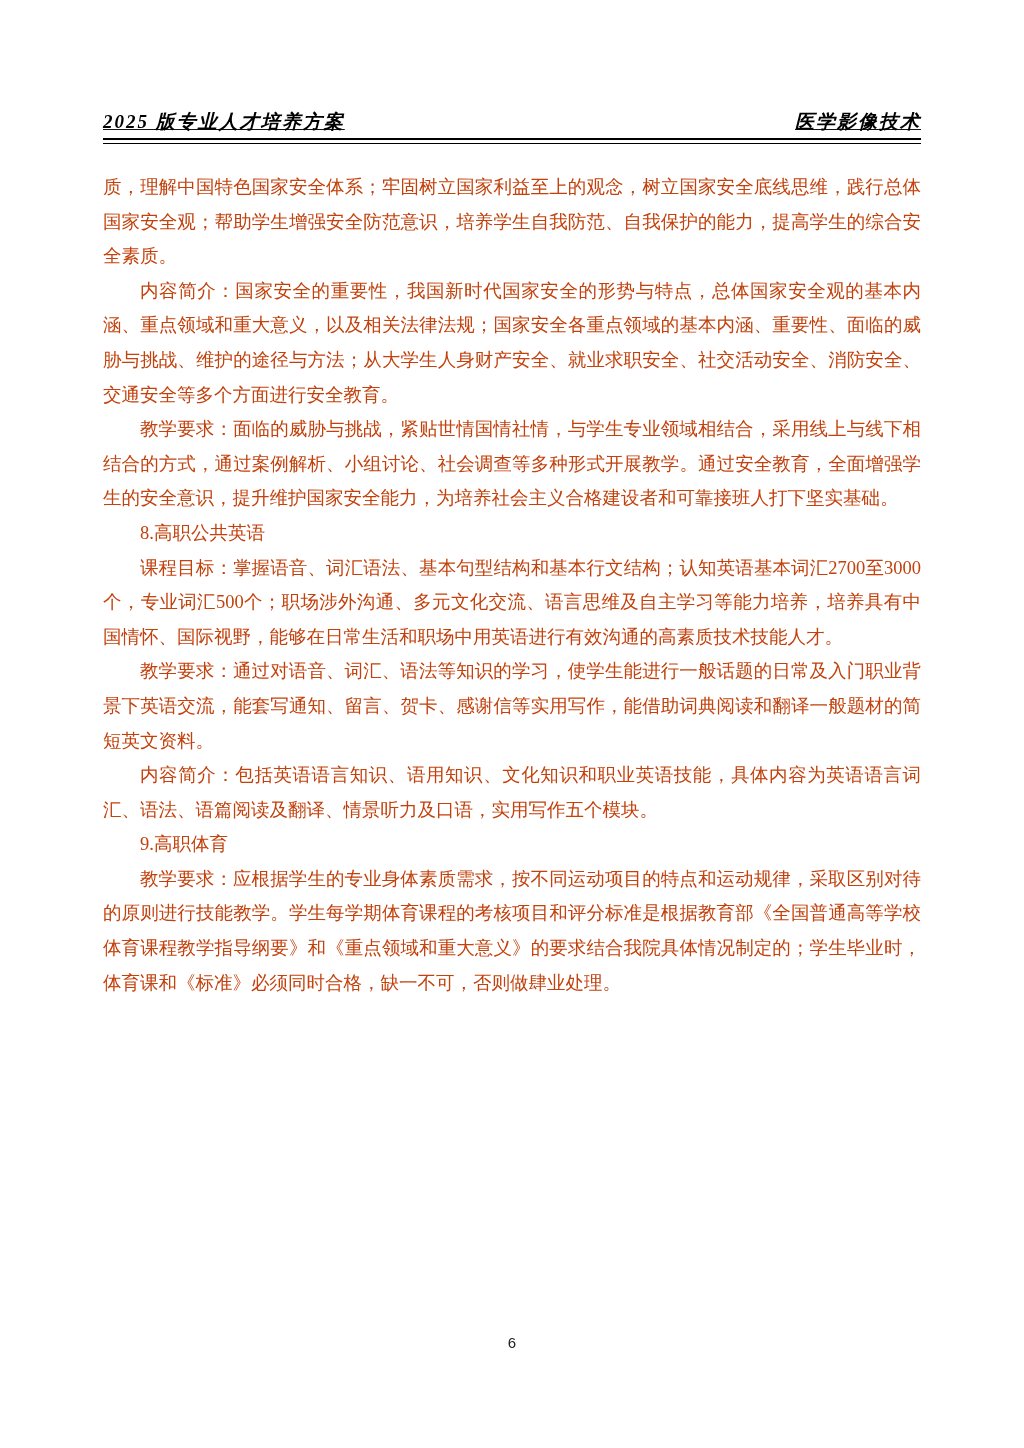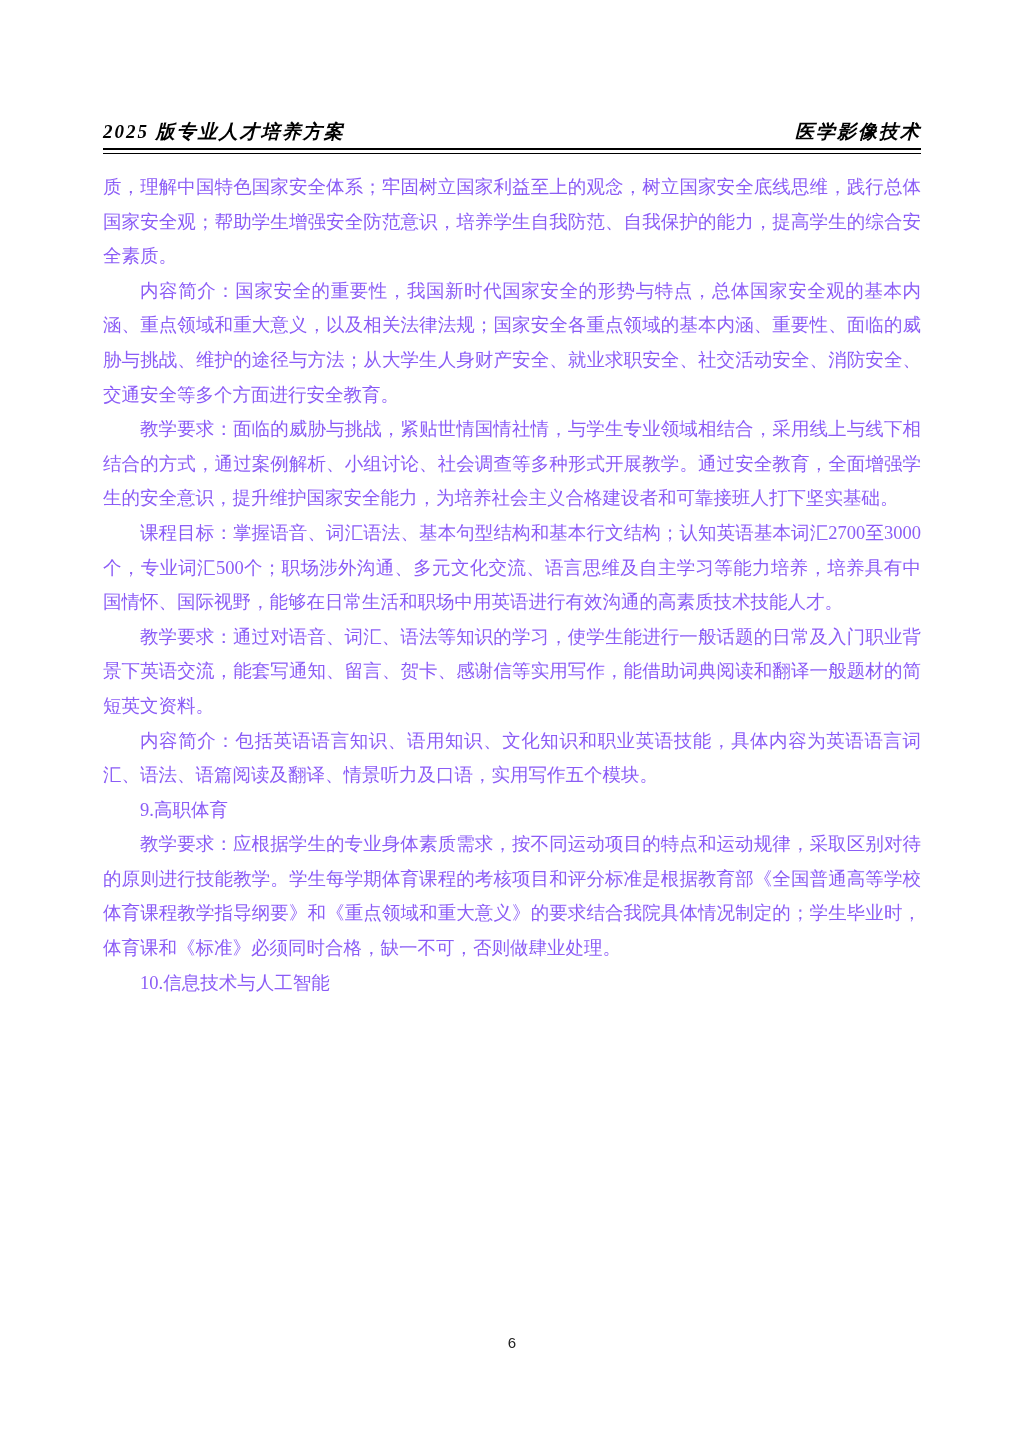--- a/index.html
+++ b/index.html
@@ -11,23 +11,24 @@
     position: relative;
     width: 1024px;
     height: 1448px;
     background: #ffffff;
     font-family: "Liberation Serif", "DejaVu Serif", serif;
     color: #111111;
     overflow: hidden;
   }
   .header {
     position: absolute;
-    top: 120px;
+    top: 110px;
     left: 103px;
     right: 103px;
+    text-decoration: underline;
   }
   .header-row {
     display: flex;
     justify-content: space-between;
     align-items: flex-end;
   }
   .header-left, .header-right {
     font-size: 19px;
     font-weight: 700;
     font-style: italic;
@@ -43,21 +44,21 @@
     border-bottom: 1.5px solid #000000;
   }
   .content {
     position: absolute;
     top: 170px;
     left: 103px;
     width: 818px;
     font-size: 18.5px;
     line-height: 34.6px;
     text-align: justify;
-    color: #8b5cf6;
+    color: #c2410c;
   }
   .content p {
     margin: 0;
     padding: 0;
     text-indent: 2em;
   }
   .content p.no-indent {
     text-indent: 0;
   }
   .footer {
@@ -81,25 +82,25 @@
       <span class="header-left">2025 版专业人才培养方案</span>
       <span class="header-right">医学影像技术</span>
     </div>
     <div class="header-rule"></div>
   </div>
 
   <div class="content">
     <p class="no-indent">质，理解中国特色国家安全体系；牢固树立国家利益至上的观念，树立国家安全底线思维，践行总体国家安全观；帮助学生增强安全防范意识，培养学生自我防范、自我保护的能力，提高学生的综合安全素质。</p>
     <p>内容简介：国家安全的重要性，我国新时代国家安全的形势与特点，总体国家安全观的基本内涵、重点领域和重大意义，以及相关法律法规；国家安全各重点领域的基本内涵、重要性、面临的威胁与挑战、维护的途径与方法；从大学生人身财产安全、就业求职安全、社交活动安全、消防安全、交通安全等多个方面进行安全教育。</p>
     <p>教学要求：面临的威胁与挑战，紧贴世情国情社情，与学生专业领域相结合，采用线上与线下相结合的方式，通过案例解析、小组讨论、社会调查等多种形式开展教学。通过安全教育，全面增强学生的安全意识，提升维护国家安全能力，为培养社会主义合格建设者和可靠接班人打下坚实基础。</p>
+    <p>8.高职公共英语</p>
     <p>课程目标：掌握语音、词汇语法、基本句型结构和基本行文结构；认知英语基本词汇2700至3000个，专业词汇500个；职场涉外沟通、多元文化交流、语言思维及自主学习等能力培养，培养具有中国情怀、国际视野，能够在日常生活和职场中用英语进行有效沟通的高素质技术技能人才。</p>
     <p>教学要求：通过对语音、词汇、语法等知识的学习，使学生能进行一般话题的日常及入门职业背景下英语交流，能套写通知、留言、贺卡、感谢信等实用写作，能借助词典阅读和翻译一般题材的简短英文资料。</p>
     <p>内容简介：包括英语语言知识、语用知识、文化知识和职业英语技能，具体内容为英语语言词汇、语法、语篇阅读及翻译、情景听力及口语，实用写作五个模块。</p>
     <p>9.高职体育</p>
     <p>教学要求：应根据学生的专业身体素质需求，按不同运动项目的特点和运动规律，采取区别对待的原则进行技能教学。学生每学期体育课程的考核项目和评分标准是根据教育部《全国普通高等学校体育课程教学指导纲要》和《重点领域和重大意义》的要求结合我院具体情况制定的；学生毕业时，体育课和《标准》必须同时合格，缺一不可，否则做肆业处理。</p>
-    <p>10.信息技术与人工智能</p>
   </div>
 
   <div class="footer">
     <span>6</span>
   </div>
 
 </div>
 
 </body></html>

